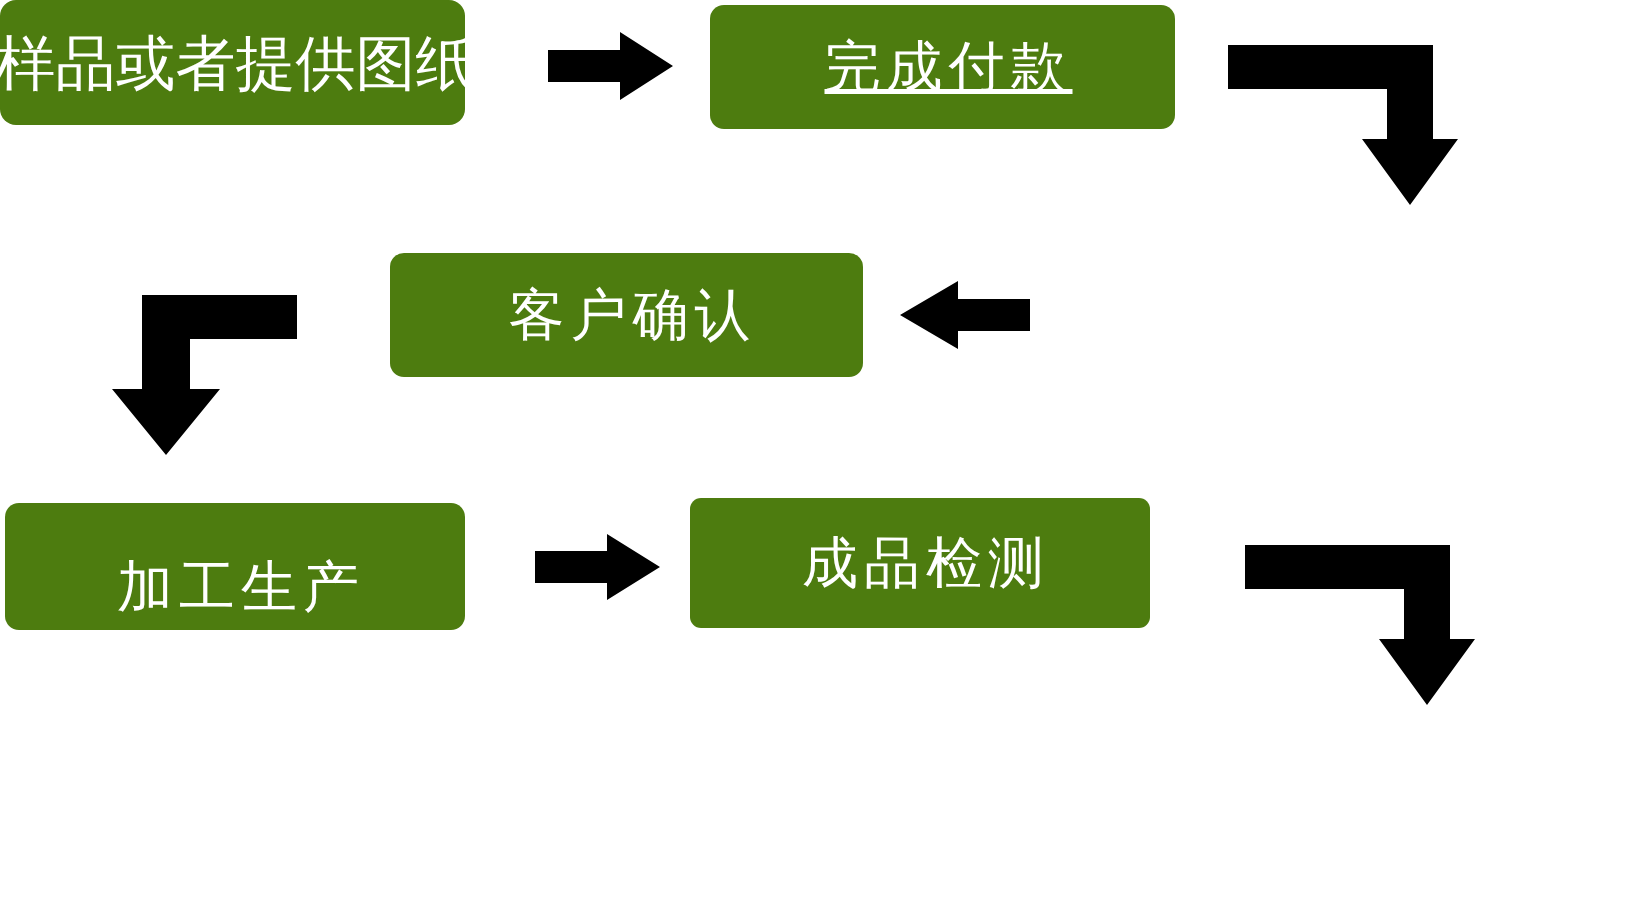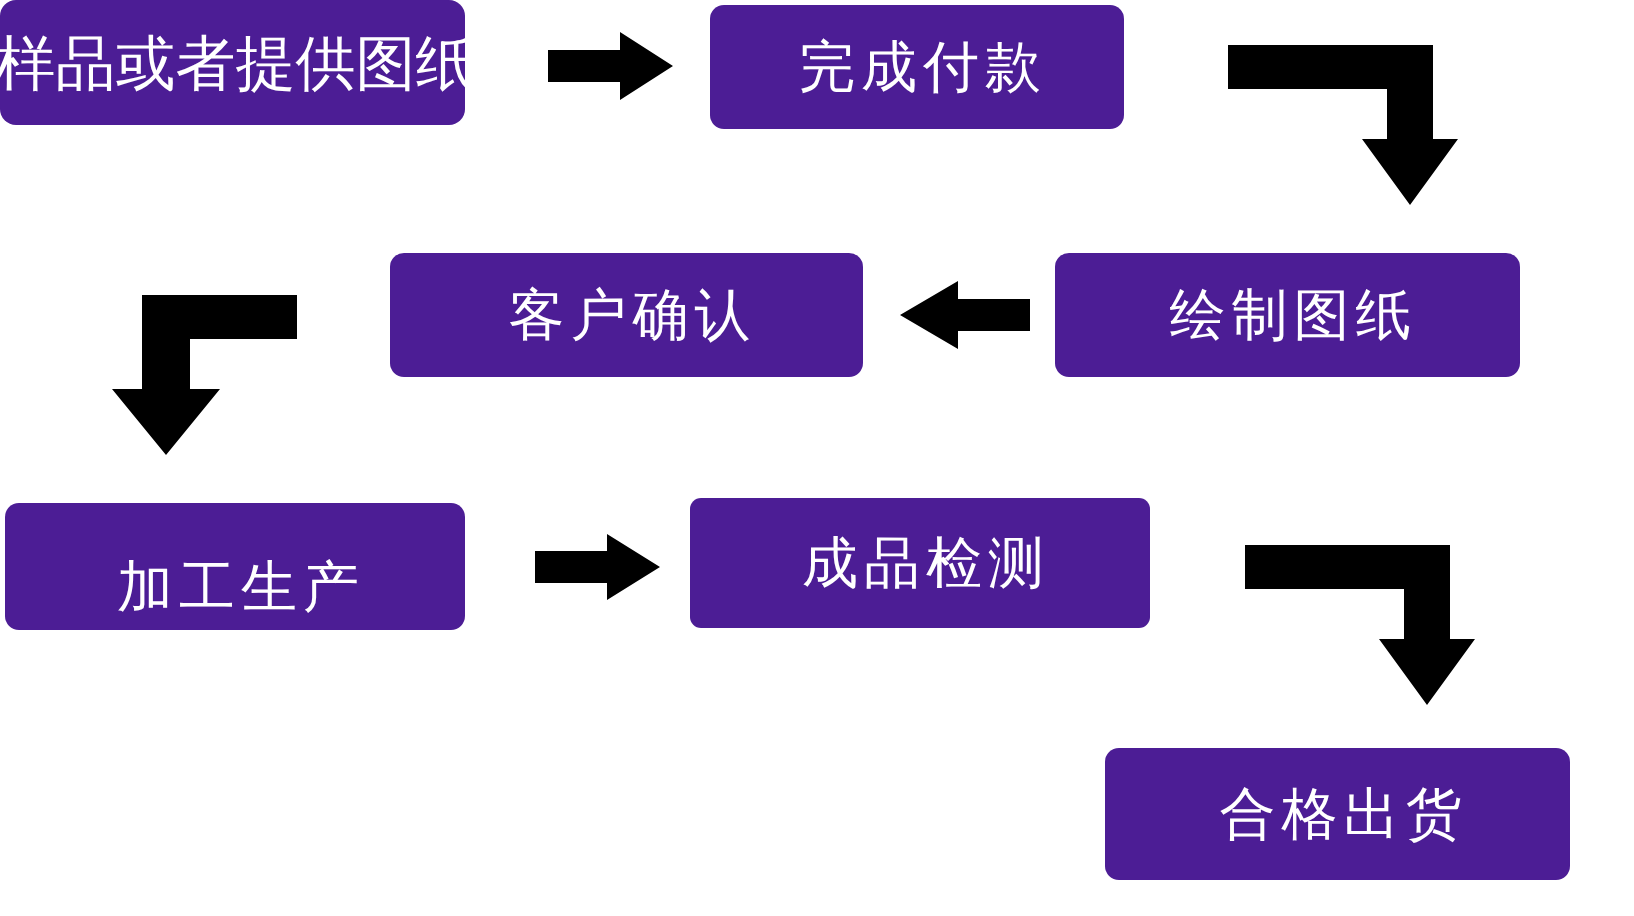--- a/index.html
+++ b/index.html
@@ -13,41 +13,41 @@
   }
   #canvas {
     position: relative;
     width: 1634px;
     height: 916px;
     background: #ffffff;
     overflow: hidden;
   }
   .node {
     position: absolute;
-    background: #4c1d95;
+    background: #4d7c0f;
     border-radius: 14px;
     display: flex;
     align-items: center;
     justify-content: center;
     box-sizing: border-box;
     color: #ffffff;
     padding-left: 6px;
   }
   .node-label {
     color: #ffffff;
     font-family: "DejaVu Sans", "Liberation Sans", sans-serif;
     font-weight: 400;
     white-space: nowrap;
     line-height: 1;
     text-align: center;
   }
   .node.n-sample   { left: 0px;    top: 0px;   width: 465px; height: 125px; border-radius: 16px; }
   .node.n-sample .node-label   { font-size: 60px; letter-spacing: 0px; }
 
-  .node.n-payment  { left: 710px;  top: 5px;   width: 414px; height: 124px; }
+  .node.n-payment  { left: 710px;  top: 5px;   width: 465px; height: 124px; text-decoration: underline; }
   .node.n-payment .node-label  { font-size: 56px; letter-spacing: 6px; padding-left: 6px; }
 
   .node.n-drawing  { left: 1055px; top: 253px; width: 465px; height: 124px; }
   .node.n-drawing .node-label  { font-size: 56px; letter-spacing: 6px; padding-left: 6px; }
 
   .node.n-confirm  { left: 390px;  top: 253px; width: 473px; height: 124px; }
   .node.n-confirm .node-label  { font-size: 56px; letter-spacing: 6px; padding-left: 6px; }
 
   .node.n-produce  { left: 5px;    top: 503px; width: 460px; height: 127px; }
   .node.n-produce .node-label  { font-size: 56px; letter-spacing: 6px; padding-left: 6px; margin-top: 40px; }
@@ -93,23 +93,20 @@
   <div class="node n-confirm">
     <span class="node-label">客户确认</span>
   </div>
 
   <div class="arrow a-drawing-confirm" style="left:900px; top:281px;">
     <svg width="130" height="68" viewBox="0 0 130 68" xmlns="http://www.w3.org/2000/svg">
       <polygon points="130,18 58,18 58,0 0,34 58,68 58,50 130,50"></polygon>
     </svg>
   </div>
 
-  <div class="node n-drawing">
-    <span class="node-label">绘制图纸</span>
-  </div>
 
   <div class="arrow a-confirm-produce" style="left:112px; top:295px;">
     <svg width="185" height="160" viewBox="0 0 185 160" xmlns="http://www.w3.org/2000/svg">
       <path d="M 185,0 L 30,0 L 30,94 L 0,94 L 54,160 L 108,94 L 78,94 L 78,44 L 185,44 Z"></path>
     </svg>
   </div>
 
   <div class="node n-produce">
     <span class="node-label">加工生产</span>
   </div>
@@ -123,17 +120,14 @@
   <div class="node n-inspect">
     <span class="node-label">成品检测</span>
   </div>
 
   <div class="arrow a-inspect-ship" style="left:1245px; top:545px;">
     <svg width="230" height="160" viewBox="0 0 230 160" xmlns="http://www.w3.org/2000/svg">
       <path d="M 0,0 L 205,0 L 205,94 L 230,94 L 182,160 L 134,94 L 159,94 L 159,44 L 0,44 Z"></path>
     </svg>
   </div>
 
-  <div class="node n-ship">
-    <span class="node-label">合格出货</span>
-  </div>
 
 </div>
 
 </body></html>

